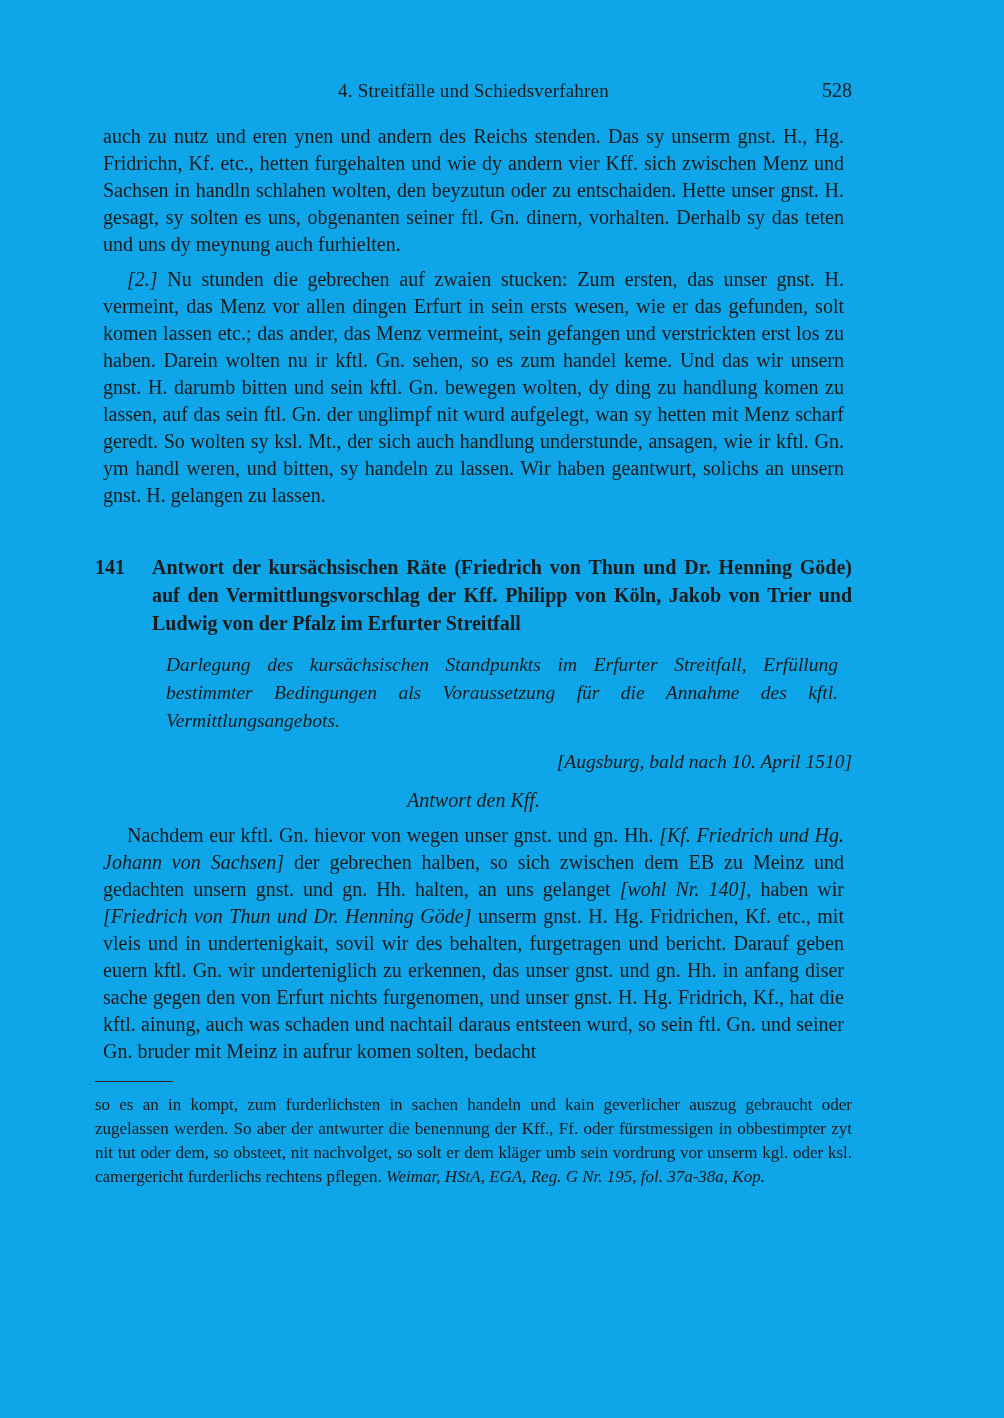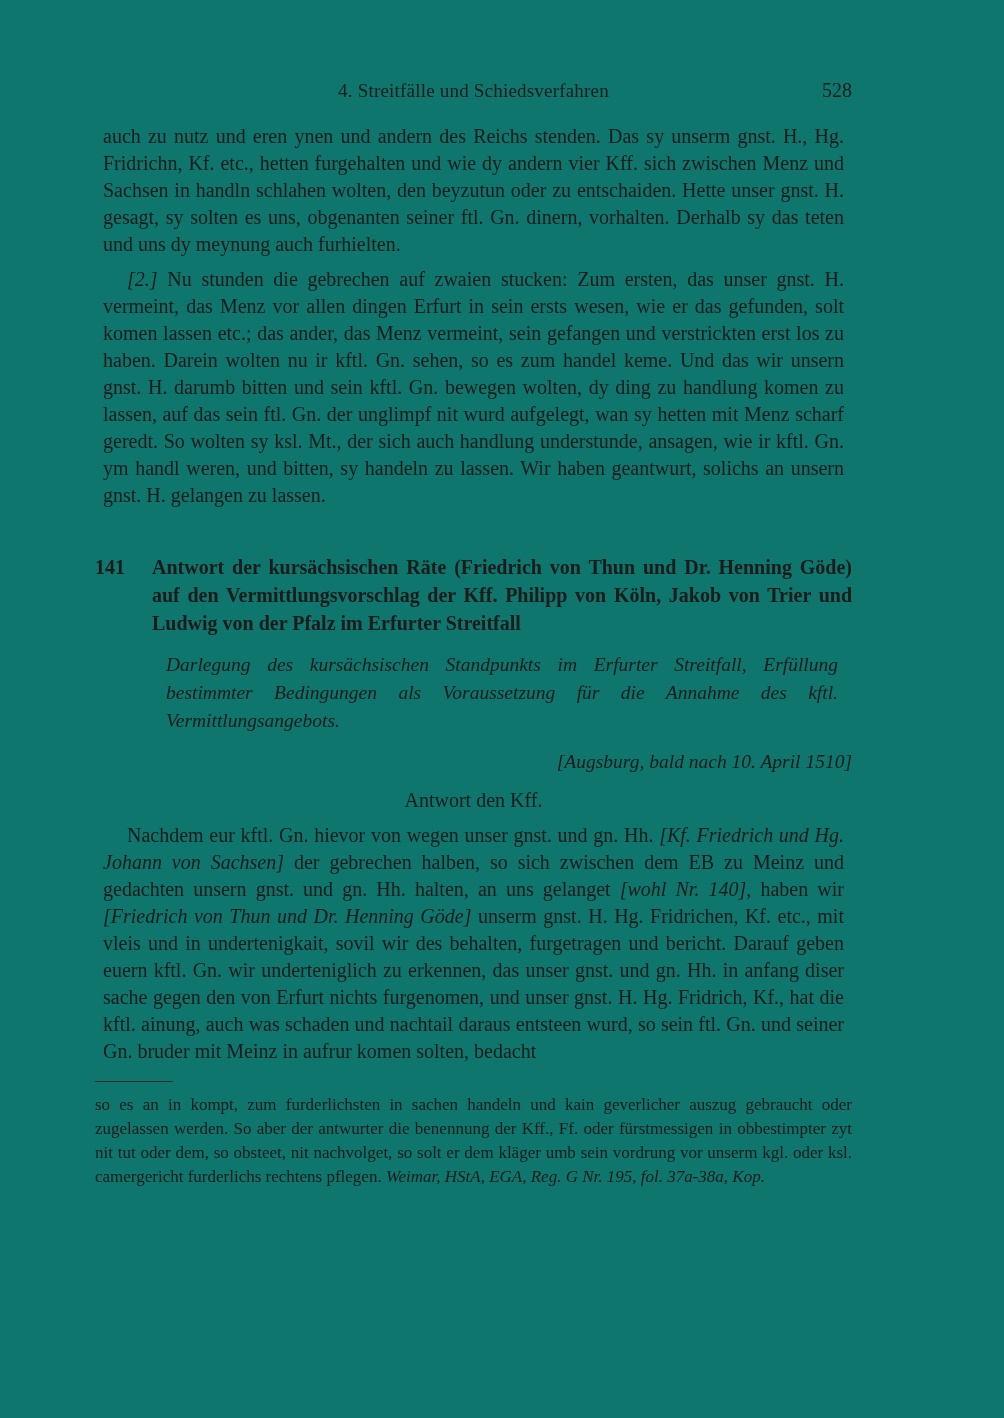--- a/index.html
+++ b/index.html
@@ -5,21 +5,21 @@
   html, body {
     margin: 0;
     padding: 0;
     background: #ffffff;
   }
   .page {
     position: relative;
     width: 1004px;
     height: 1418px;
     box-sizing: border-box;
-    background: #0f766e;
+    background: #0ea5e9;
     color: #1b1b1b;
     font-family: "Liberation Serif", "DejaVu Serif", serif;
     padding: 78px 152px 0 95px;
     overflow: hidden;
   }
   
   .running-head {
     display: grid;
     grid-template-columns: 1fr auto 1fr;
     align-items: baseline;
@@ -77,20 +77,21 @@
     margin: 7px 0 0 0;
     font-size: 19.5px;
     line-height: 26px;
     text-align: right;
   }
   .salutation {
     margin: 12px 0 6px 0;
     font-size: 20px;
     line-height: 27px;
     text-align: center;
+    font-style: italic;
   }
   
   .footnote-area { margin-top: 16px; }
   .footnote-rule {
     width: 78px;
     height: 0;
     border-top: 1.6px solid #2a2a2a;
     margin-bottom: 11px;
   }
   .footnote {

